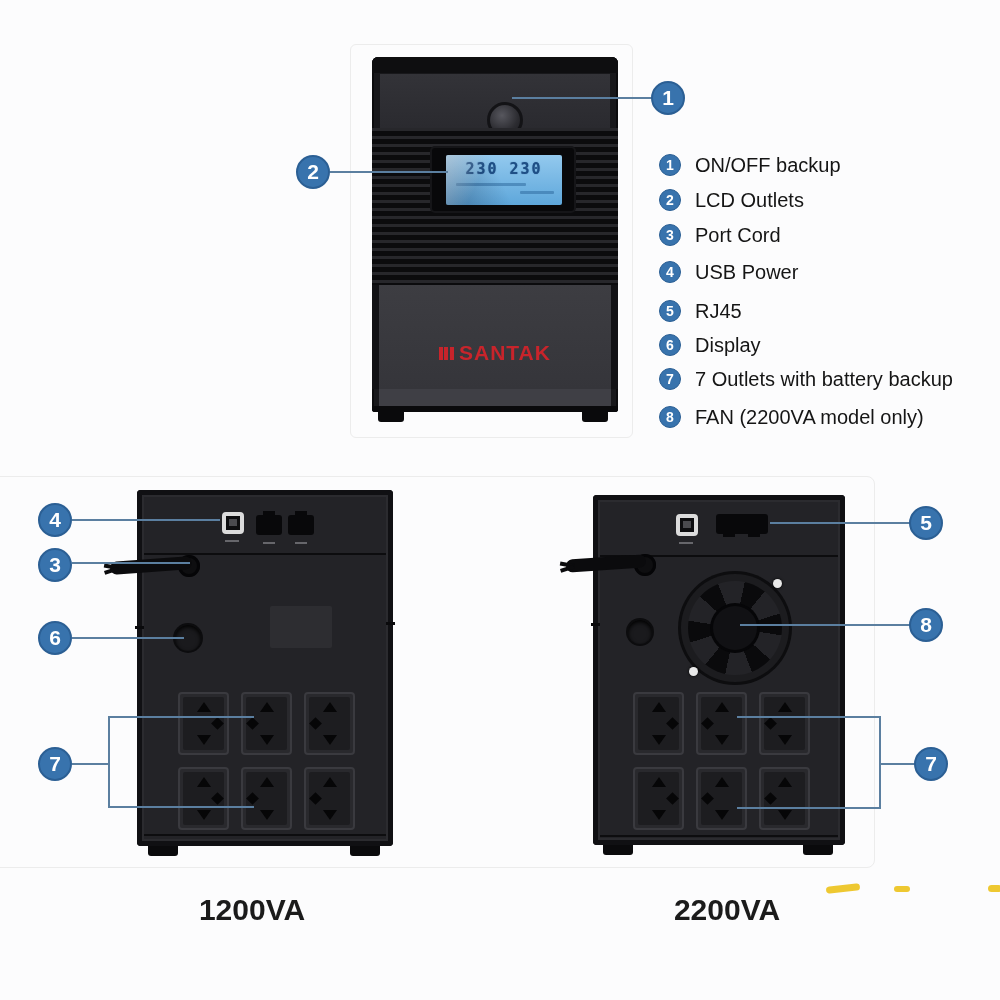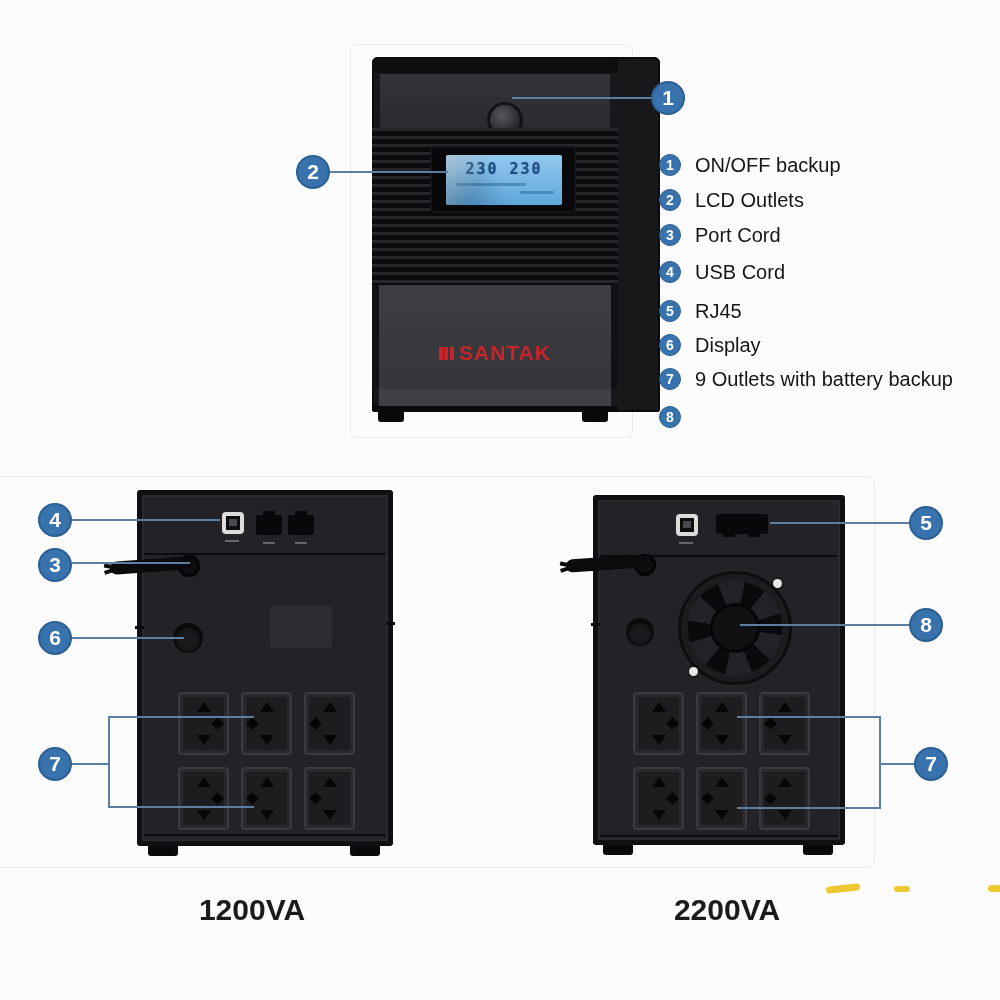--- a/index.html
+++ b/index.html
@@ -23,21 +23,21 @@
   .lead.h{height:2px;} .lead.v{width:2px;}
 
   
   .lg-row{position:absolute;left:659px;display:flex;align-items:center;gap:14px;white-space:nowrap;height:22px;}
   .lg-circle{width:22px;height:22px;border-radius:50%;flex:0 0 22px;
       background:var(--callout_fill,#3873ad);border:1px solid var(--callout_border,#2b5f94);
       color:#fff;font-size:14px;font-weight:bold;display:flex;align-items:center;justify-content:center;box-sizing:border-box;}
   .lg-label{font-size:20px;color:#151515;line-height:22px;}
 
   
-  #front-unit{left:372px;top:57px;width:288px;height:355px;background:#18181b;
+  #front-unit{left:372px;top:57px;width:246px;height:355px;background:#18181b;
       border-radius:6px 6px 3px 3px;box-shadow:inset 0 0 0 2px #0c0c0e;}
   #front-cap{left:0;top:0;width:246px;height:16px;background:#0e0e10;border-radius:6px 6px 0 0;}
   #front-face{left:7px;top:16px;width:232px;height:56px;background:linear-gradient(#333338,#2a2a2f);
       border:1px solid #18181b;box-sizing:border-box;}
   #power-btn{left:107px;top:28px;width:30px;height:30px;border-radius:50%;
       background:radial-gradient(circle at 40% 35%, #57575e, #2c2c31 60%, #1b1b1f);
       border:3px solid #131316;box-sizing:content-box;}
   #front-ribs{left:0;top:71px;width:246px;height:157px;
       background:repeating-linear-gradient(180deg,#27272b 0 3px,#0b0b0d 3px 8px);}
   #lcd-bezel{left:60px;top:91px;width:142px;height:63px;background:#08080a;border-radius:3px;
@@ -155,36 +155,37 @@
 <div class="lg-row" style="top:189px;">
   <span class="lg-circle">2</span>
   <span class="lg-label">LCD Outlets</span>
 </div>
 <div class="lg-row" style="top:224px;">
   <span class="lg-circle">3</span>
   <span class="lg-label">Port Cord</span>
 </div>
 <div class="lg-row" style="top:261px;">
   <span class="lg-circle">4</span>
-  <span class="lg-label">USB Cord</span>
+  <span class="lg-label">USB Power</span>
 </div>
 <div class="lg-row" style="top:300px;">
   <span class="lg-circle">5</span>
   <span class="lg-label">RJ45</span>
 </div>
 <div class="lg-row" style="top:334px;">
   <span class="lg-circle">6</span>
   <span class="lg-label">Display</span>
 </div>
 <div class="lg-row" style="top:368px;">
   <span class="lg-circle">7</span>
-  <span class="lg-label">9 Outlets with battery backup</span>
+  <span class="lg-label">7 Outlets with battery backup</span>
 </div>
 <div class="lg-row" style="top:406px;">
   <span class="lg-circle">8</span>
+  <span class="lg-label">FAN (2200VA model only)</span>
 </div>
 
 <div class="rear-unit" style="left:137px;top:490px;width:256px;height:356px;">
   <div class="divider" style="top:63px;"></div>
   <div class="usb" style="left:85px;top:22px;"></div>
   <div class="port-label" style="left:88px;top:50px;width:14px;"></div>
   <div class="jack" style="left:119px;top:25px;"></div>
   <div class="jack" style="left:151px;top:25px;"></div>
   <div class="port-label" style="left:126px;top:52px;width:12px;"></div>
   <div class="port-label" style="left:158px;top:52px;width:12px;"></div>

